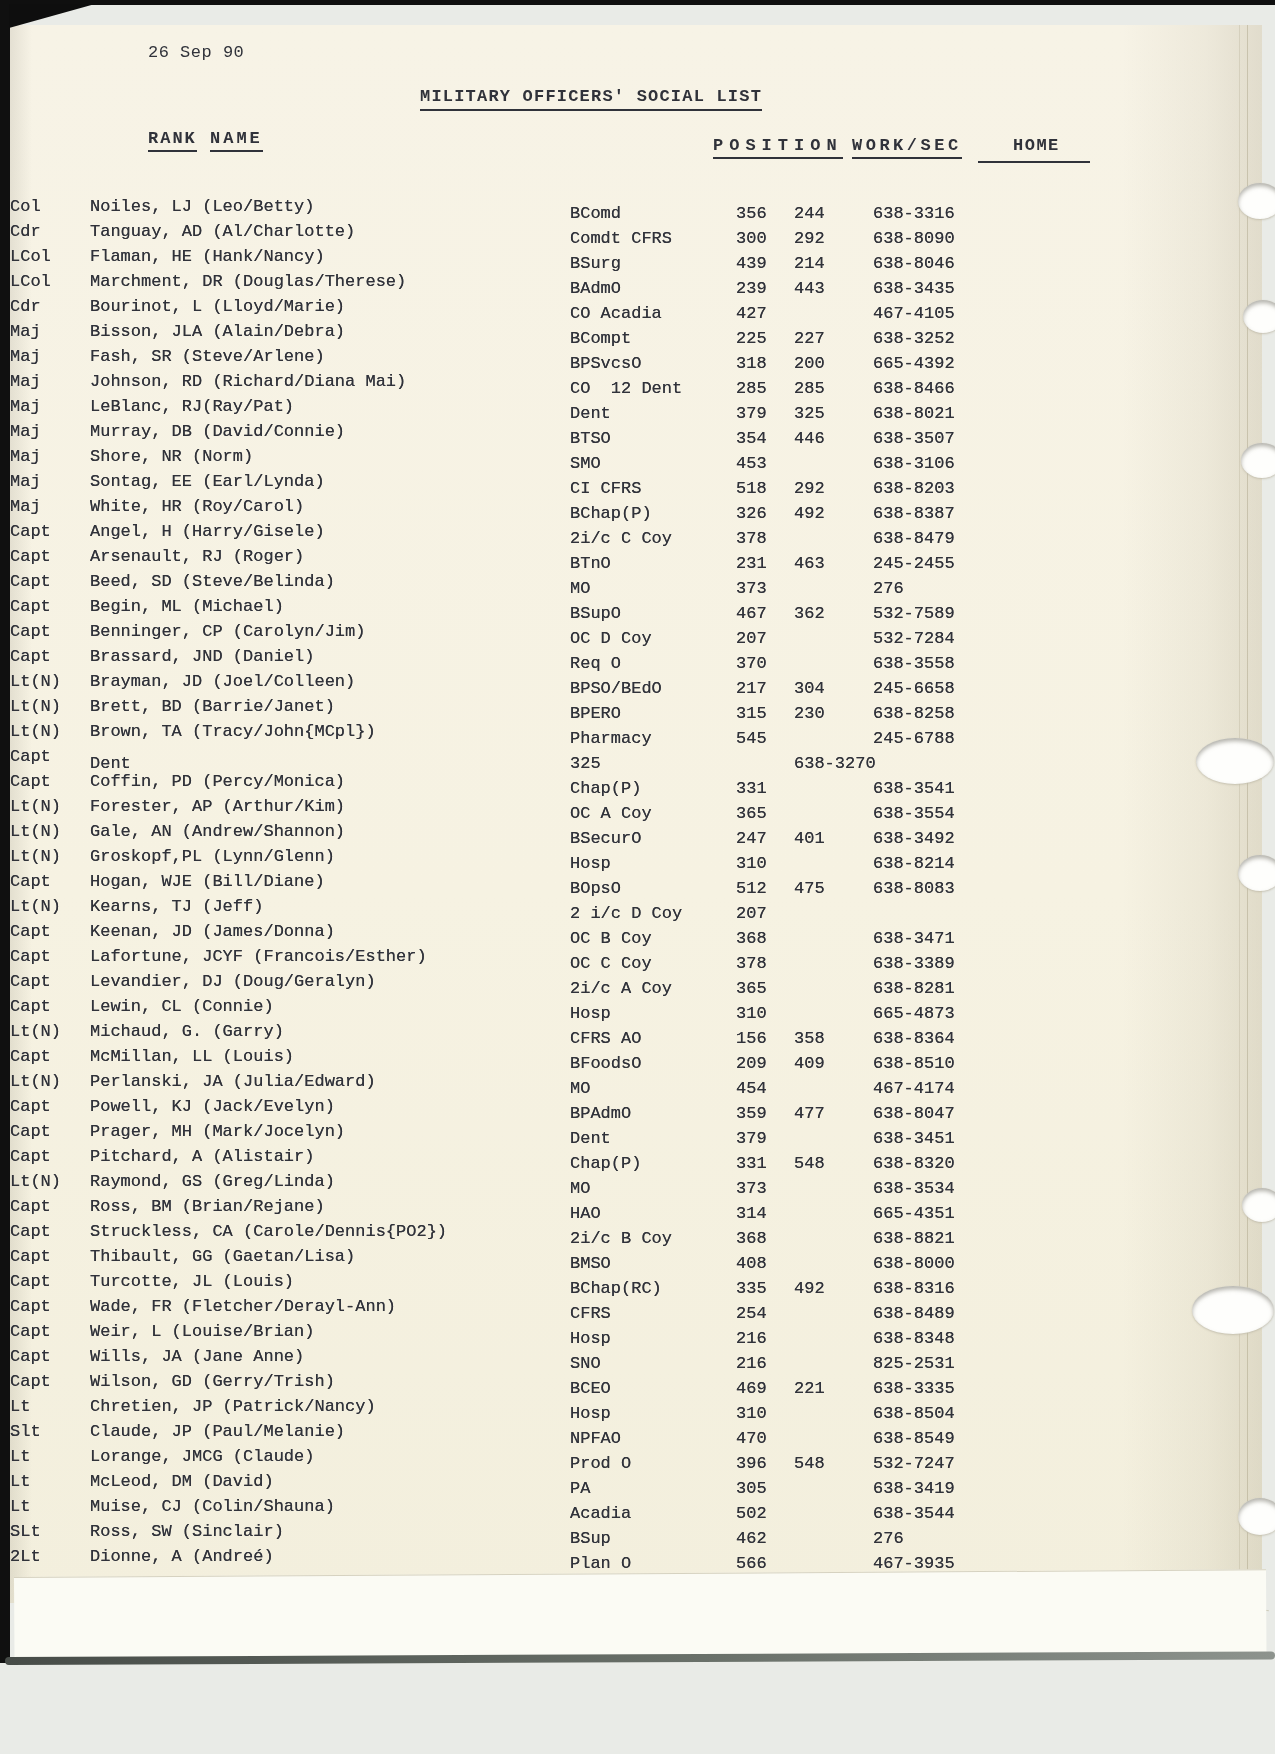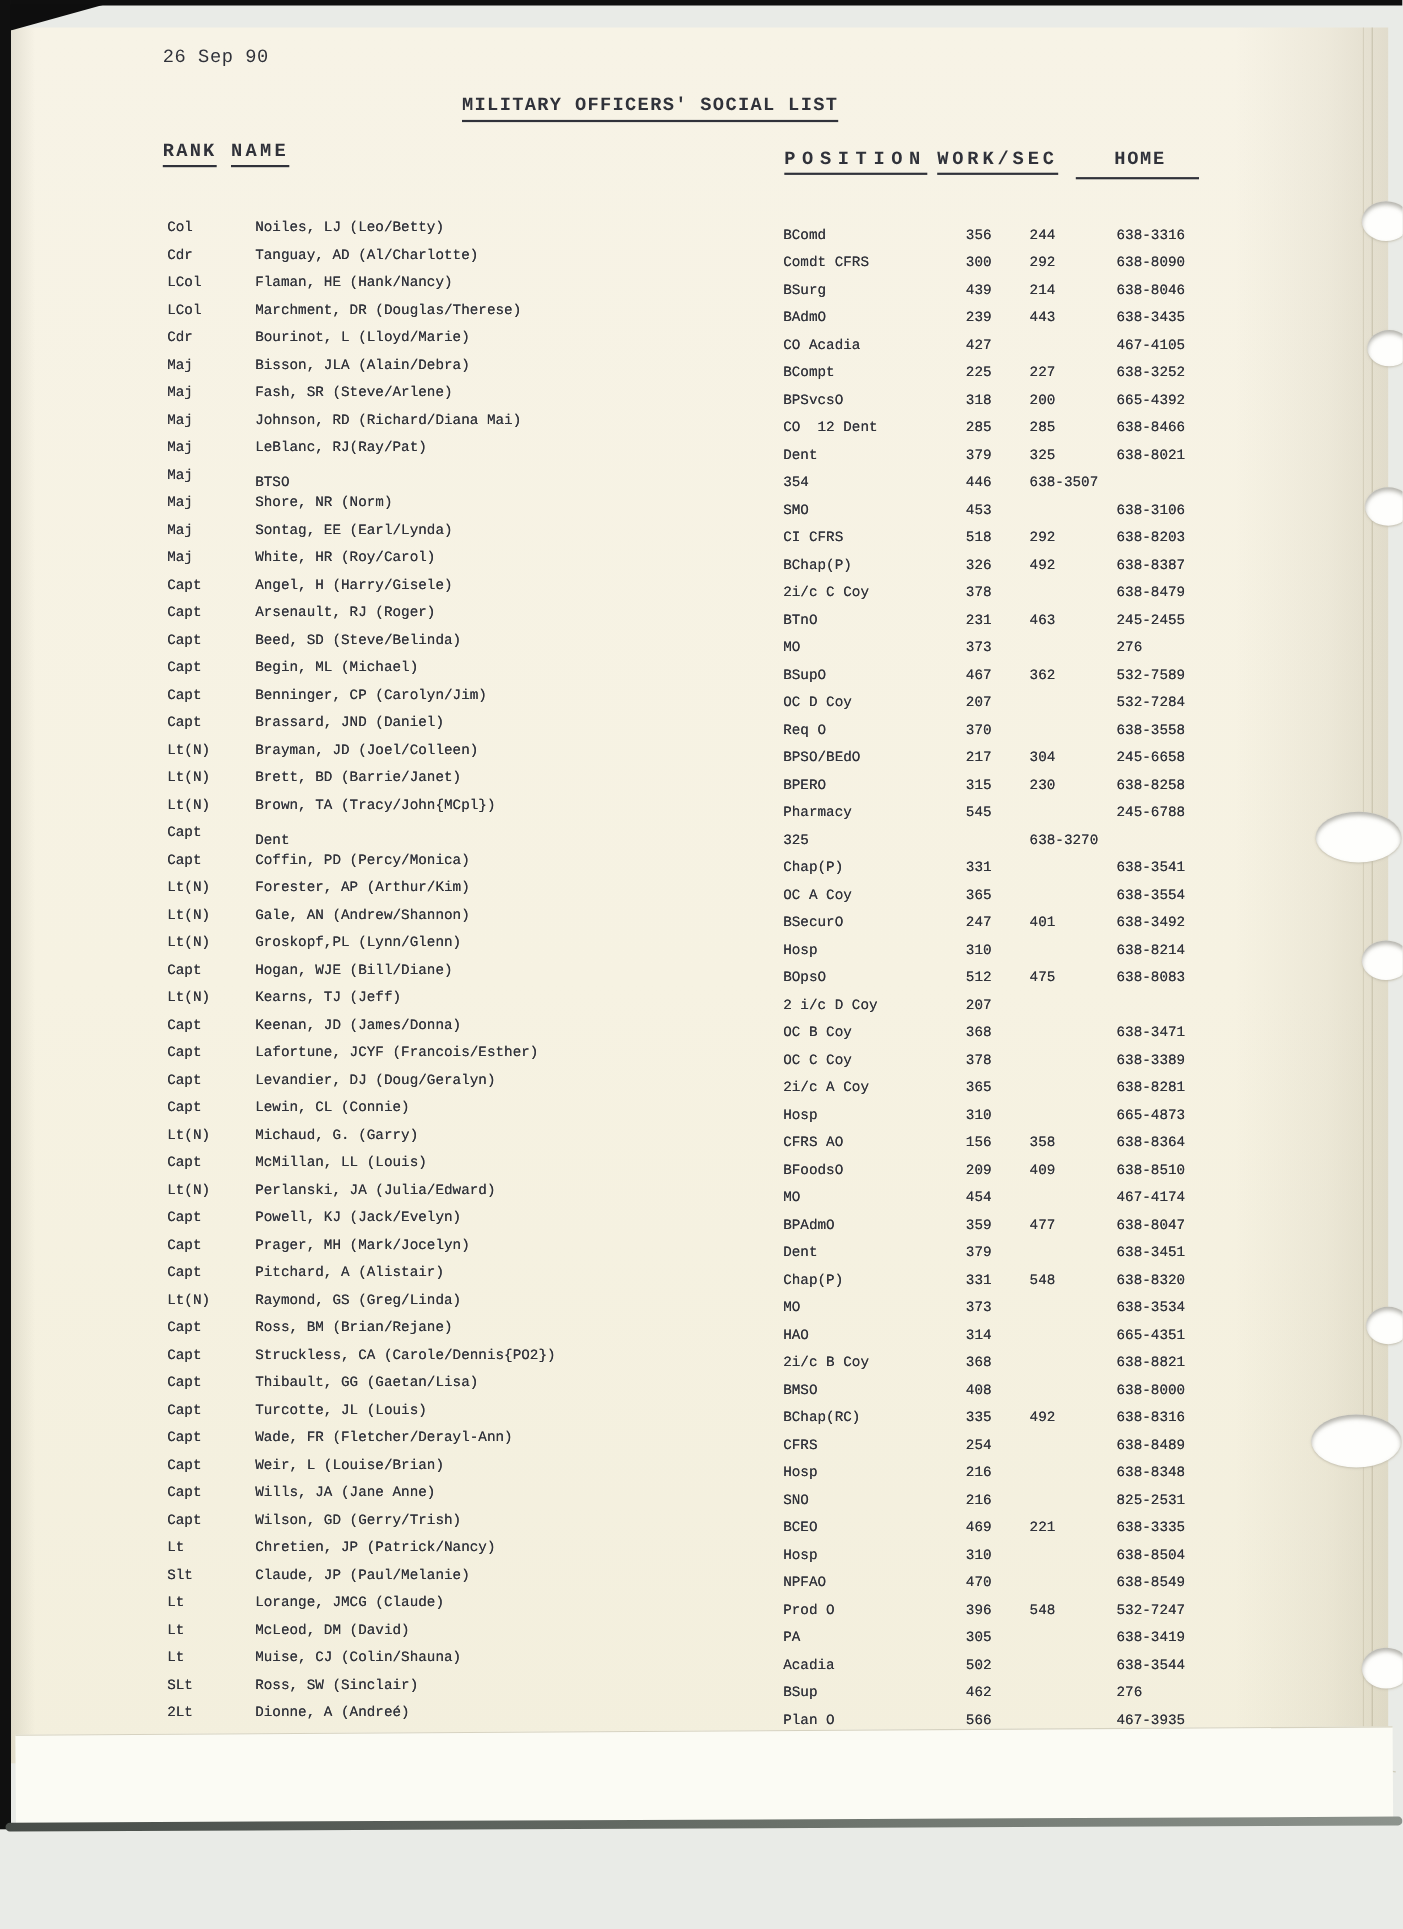--- a/index.html
+++ b/index.html
@@ -44,21 +44,21 @@
   .h-rank{left:138px;top:104px;letter-spacing:2px;}
   .h-name{left:200px;top:104px;letter-spacing:3px;}
   .h-pos{left:703px;top:111px;letter-spacing:6px;}
   .h-worksec{left:842px;top:111px;letter-spacing:3.5px;}
   .h-home-line{position:absolute;left:968px;top:111px;width:112px;height:25px;
     border-bottom:2px solid #30323a;}
   .h-home{left:1003px;top:111px;letter-spacing:1.5px;border-bottom:none;}
 
   .rows{position:absolute;left:0;top:169px;width:1252px;}
   .row{display:grid;grid-template-columns:80px 480px 166px 58px 79px auto;
-    padding-left:142px;height:25px;font-size:13px;line-height:25px;}
+    height:25px;font-size:17px;line-height:25px;}
   .row span{white-space:pre;text-shadow:0 0 0.6px rgba(44,46,56,0.85);}
   .c-pos,.c-work,.c-sec,.c-home{position:relative;top:7px;}
 </style>
 </head>
 <body>
 
 <div class="paper">
   <div class="left-shade"></div>
   <div class="right-shade"></div>
   <div class="edge-line" style="right:14px;"></div>
@@ -142,20 +142,21 @@
       <div class="row">
         <span class="c-rank">Maj</span>
         <span class="c-name">LeBlanc, RJ(Ray/Pat)</span>
         <span class="c-pos">Dent</span>
         <span class="c-work">379</span>
         <span class="c-sec">325</span>
         <span class="c-home">638-8021</span>
       </div>
       <div class="row">
         <span class="c-rank">Maj</span>
+        <span class="c-name">Murray, DB (David/Connie)</span>
         <span class="c-pos">BTSO</span>
         <span class="c-work">354</span>
         <span class="c-sec">446</span>
         <span class="c-home">638-3507</span>
       </div>
       <div class="row">
         <span class="c-rank">Maj</span>
         <span class="c-name">Shore, NR (Norm)</span>
         <span class="c-pos">SMO</span>
         <span class="c-work">453</span>

